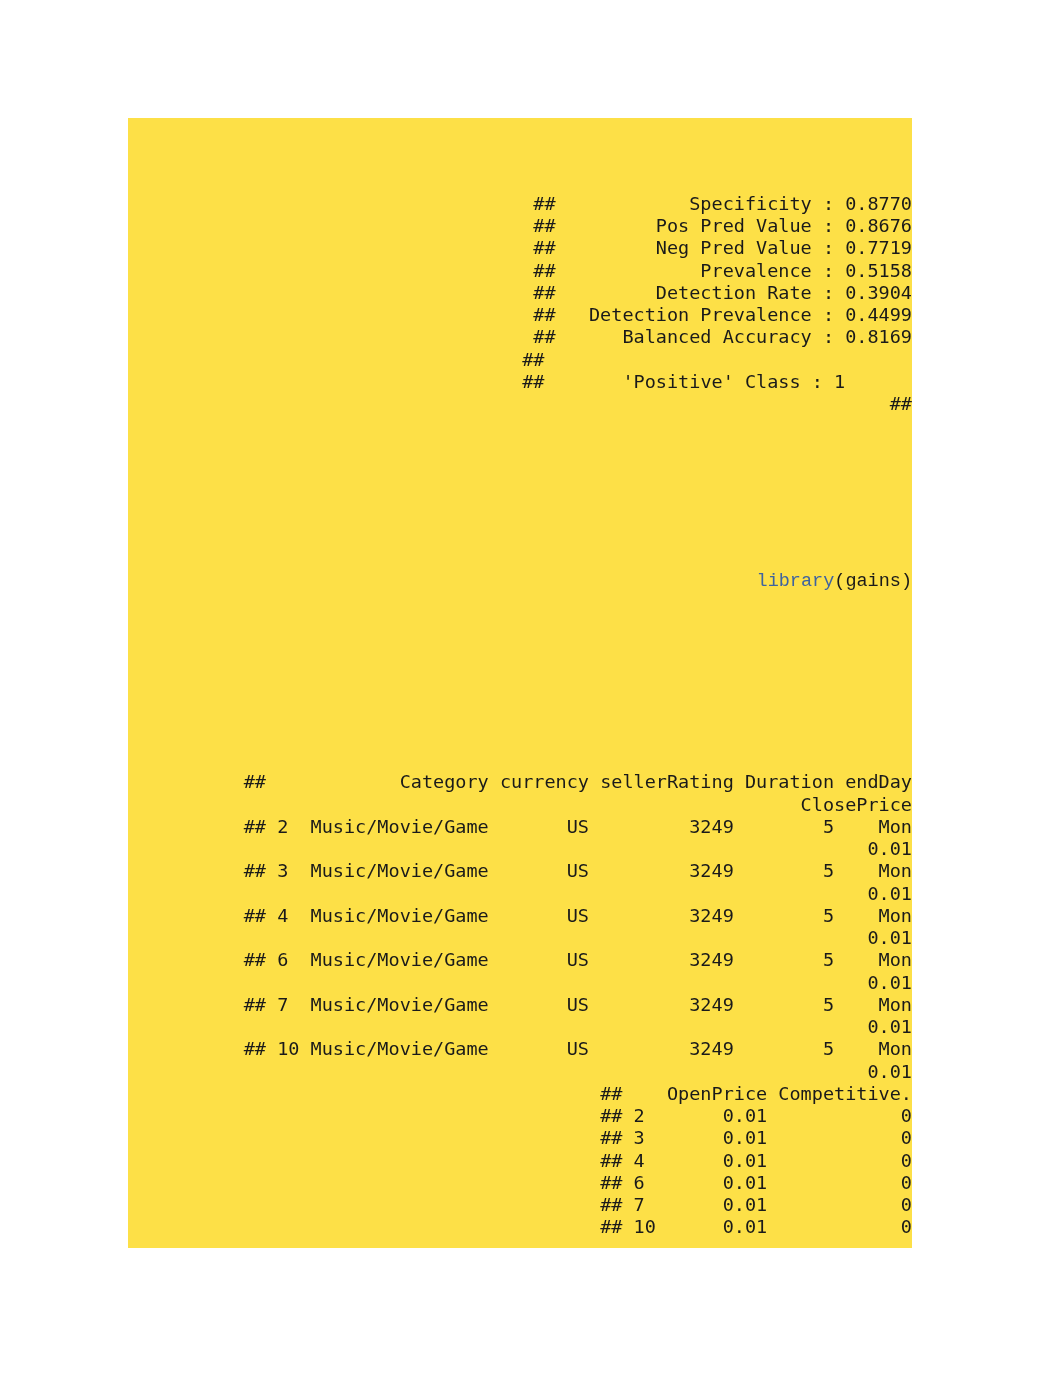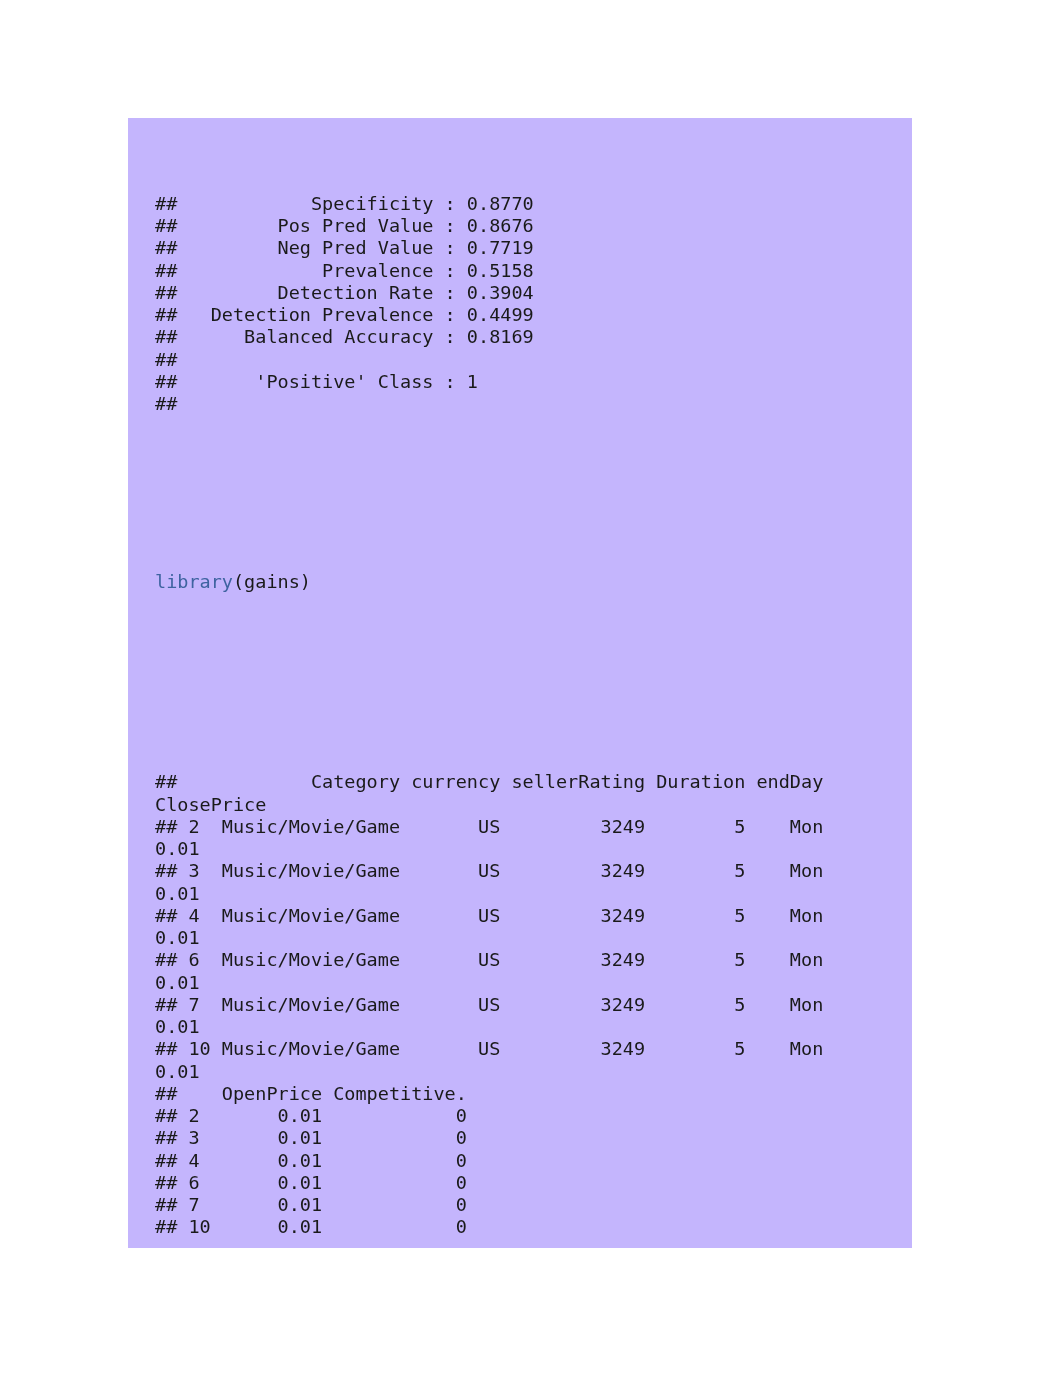--- a/index.html
+++ b/index.html
@@ -17,23 +17,24 @@
   }
 
   
   #code-region {
     position: absolute;
     left: 128px;
     top: 118px;
     width: 784px;
     
     height: 1130px;
-    background: #c4b5fd;
+    background: #fde047;
     box-sizing: border-box;
     padding: 0;
+    text-align: right;
   }
 
   .code-inner {
     position: absolute;
     left: 27px;      
     top: 8px;
     right: 0;
     font-family: "DejaVu Sans Mono", monospace;
     font-size: 18.5px;
     line-height: 22.25px;
@@ -58,20 +59,21 @@
   .spacer {
     height: 22.25px;
     line-height: 22.25px;
     white-space: pre;
   }
 
   
   .src-line {
     white-space: pre;
     line-height: 22.25px;
+    font-family: Liberation Mono, monospace;
   }
   .fn {
     color: #3e63a0;
   }
   .plain {
     color: #1a1a1a;
   }
 </style>
 </head>
 <body>

